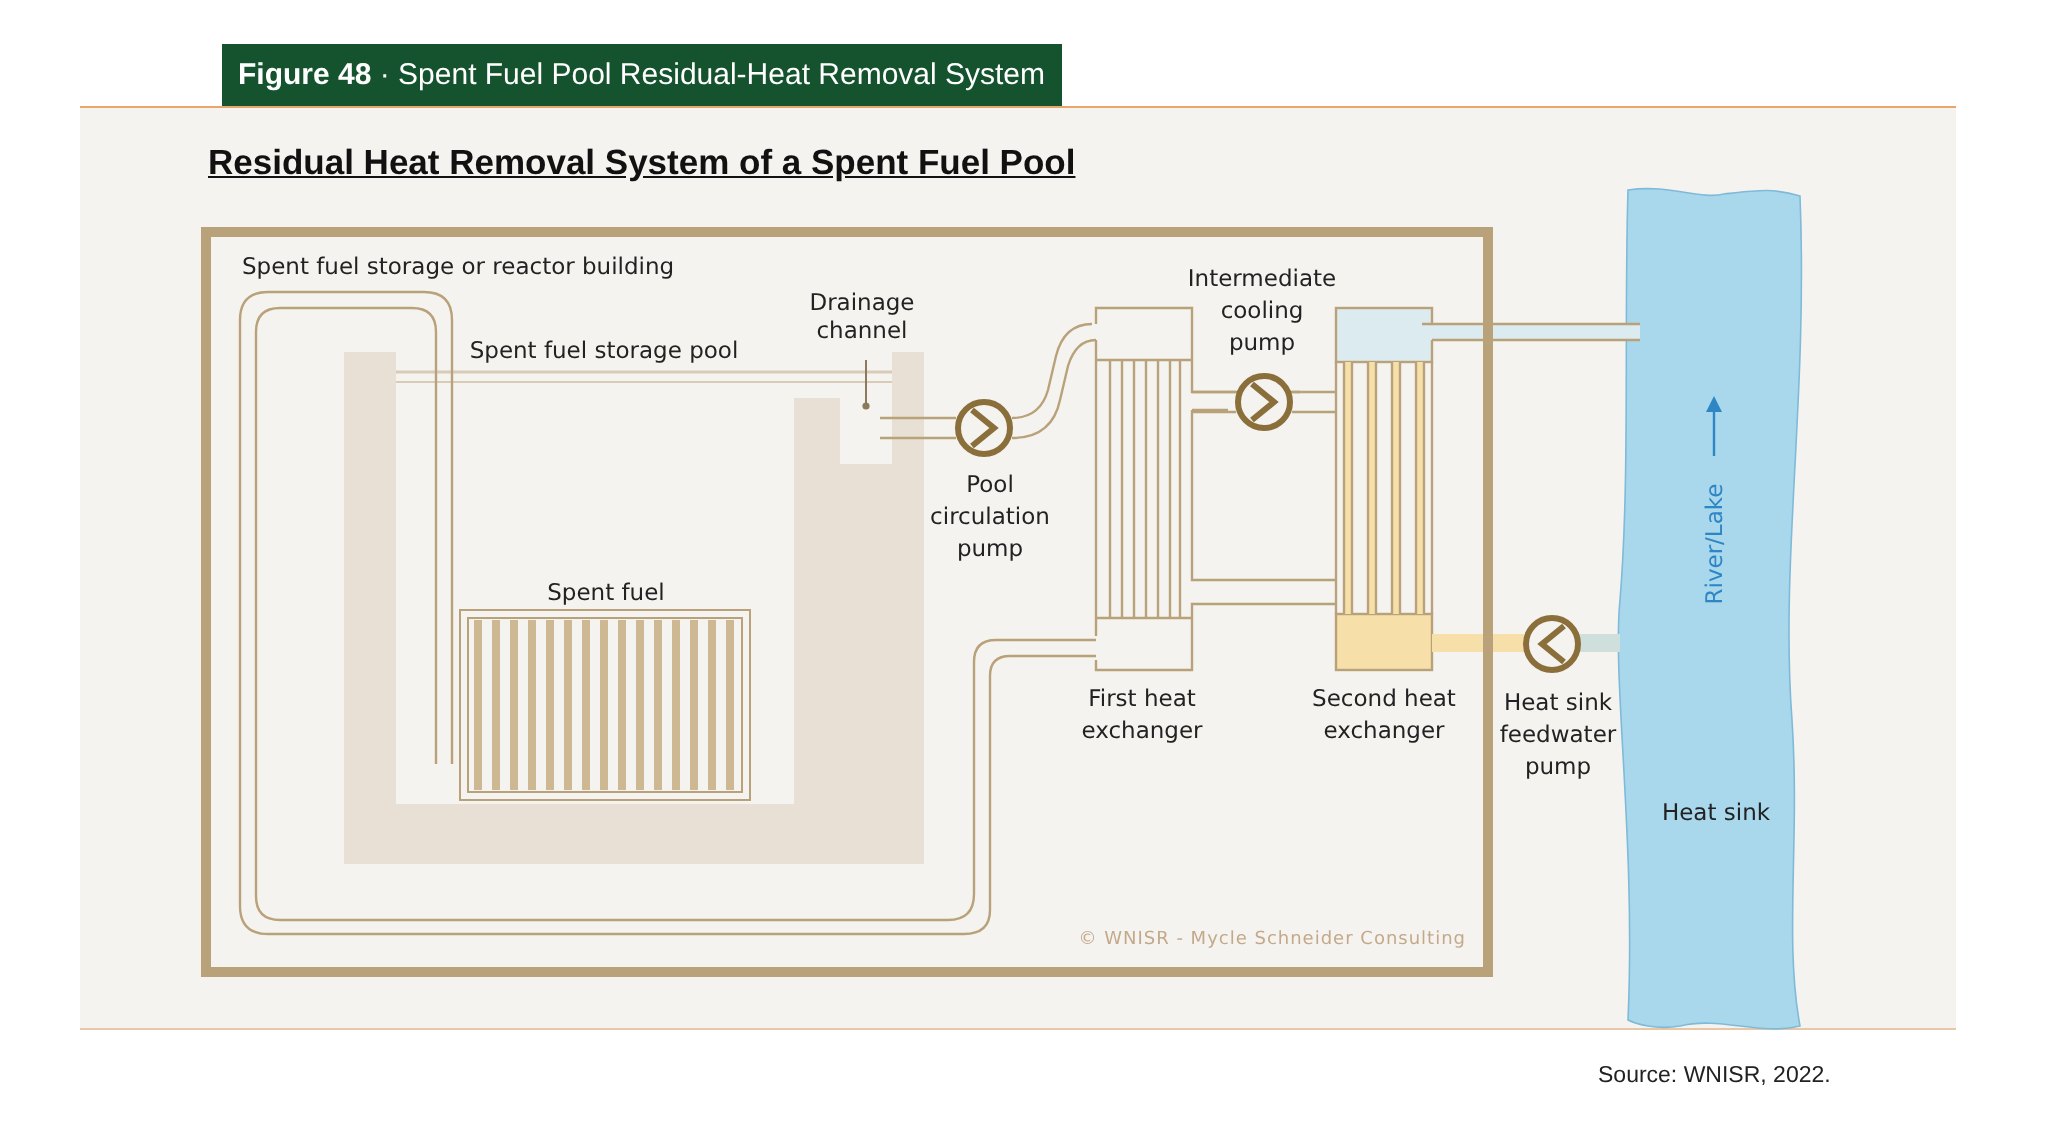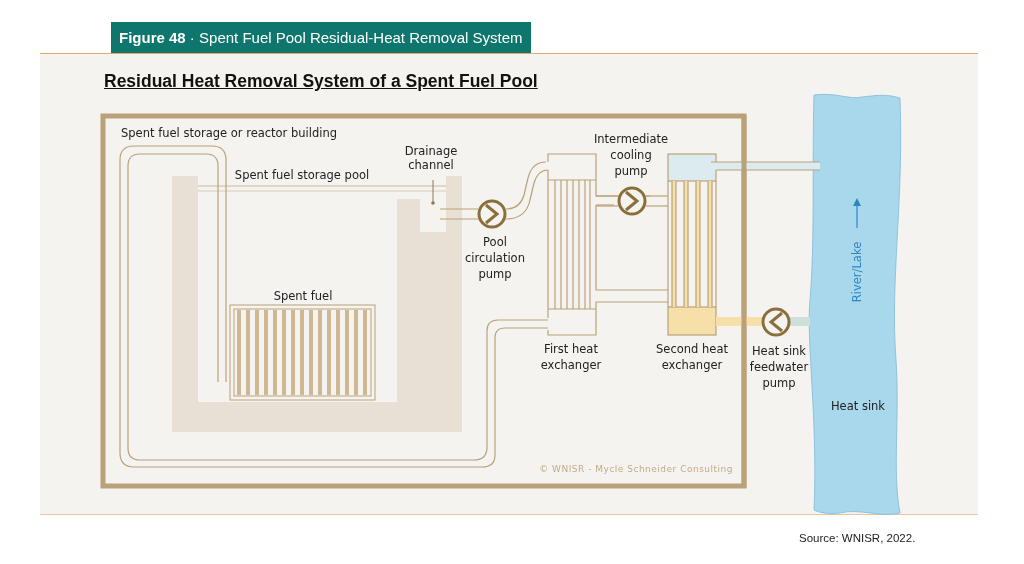--- a/index.html
+++ b/index.html
@@ -1,19 +1,19 @@
 <!DOCTYPE html>
 <html><head>
 <meta charset="utf-8">
 <style>
   html, body { margin: 0; padding: 0; background: #ffffff; }
   body { width: 1024px; height: 564px; position: relative; overflow: hidden; font-family: "Liberation Sans", sans-serif; }
   .fig-tab {
     position: absolute; left: 111px; top: 22px; width: 420px; height: 31px;
-    background: #0f766e; color: #ffffff; font-size: 15px; line-height: 31px;
+    background: #14532d; color: #ffffff; font-size: 15px; line-height: 31px;
     padding-left: 8px; box-sizing: border-box; white-space: nowrap;
   }
   .fig-tab b { font-weight: 700; }
   .panel {
     position: absolute; left: 40px; top: 53px; width: 938px; height: 462px;
     background: #f5f3f0; border-top: 1.5px solid #e8a768; border-bottom: 1.5px solid #e8c7a6;
     box-sizing: border-box;
   }
   .title {
     position: absolute; left: 104px; top: 71px; font-size: 17.5px; font-weight: 700; color: #111111;

